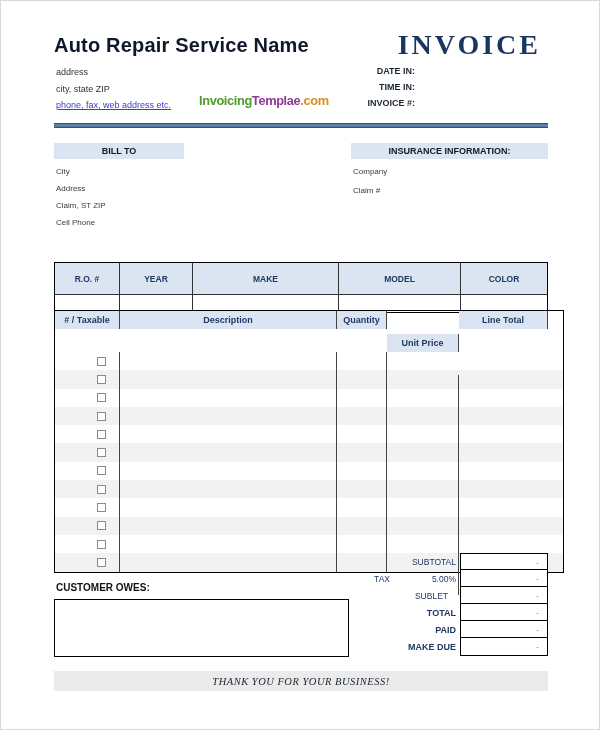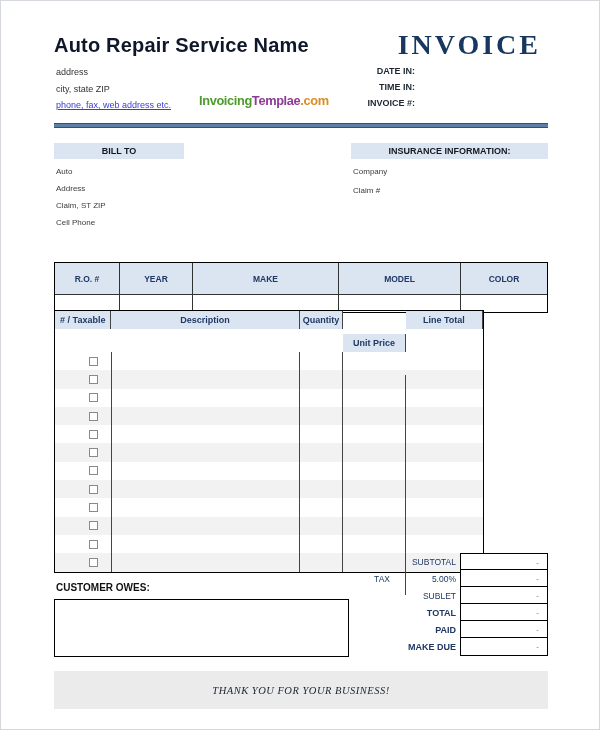--- a/index.html
+++ b/index.html
@@ -41,50 +41,50 @@
   .vehicle-table { position:absolute; left:53px; top:261px; width:494px; border:1.5px solid #000; }
   .vrow { display:flex; }
   .vcell { border-right:1px solid #333; display:flex; align-items:center; justify-content:center; }
   .vcell:last-child { border-right:none; }
   .vhead .vcell { height:32px; background:#DBE5F1; font-size:8.5px; font-weight:bold; color:#1F3864;
                   border-bottom:1px solid #333; }
   .vdata .vcell { height:17px; background:#fff; }
   .vc-0 { width:65px; } .vc-1 { width:73px; } .vc-2 { width:146px; } .vc-3 { width:122px; } .vc-4 { width:86px; }
 
   
-  .items-table { position:absolute; left:53px; top:309px; width:430px; border:1.5px solid #000; }
+  .items-table { position:absolute; left:53px; top:309px; width:510px; border:1.5px solid #000; }
   .irow { display:flex; }
   .icell { border-right:1px solid #444; }
   .icell:last-child { border-right:none; }
   .ihead .icell { height:18px; background:#DBE5F1; display:flex; align-items:center; justify-content:center;
                   font-size:9px; font-weight:bold; color:#1F3864; border-right:1px solid #444; }
   .idata { height:18.3px; }
   .idata:nth-child(even) { background:#F2F2F2; }
   .idata .icell { height:100%; display:flex; align-items:center; }
   .ic-0 { width:65px; justify-content:flex-end; }
   .ic-1 { width:217px; } .ic-2 { width:50px; } .ic-3 { width:72px;margin-top:23px; } .ic-4 { width:89px; }
   .chk { width:9px; height:9px; border:1px solid #8a8a8a; background:#fff; margin-right:13px; }
 
   
   .trow { position:absolute; left:53px; width:494px; height:18px; display:flex;
           align-items:center; justify-content:flex-end; }
   .t-pre { width:65px; text-align:right; font-size:8.5px; color:#1F3864; }
   .t-label { width:66px; text-align:right; font-size:8.5px; color:#1F3864; margin-right:4px; white-space:nowrap; }
   .trow.bold .t-label { font-weight:bold; font-size:9px; }
   .t-box { width:88px; height:18px; border:1px solid #000; display:flex; align-items:center;
            justify-content:flex-end; padding-right:8px; font-size:8px; color:#777; background:#fff; }
-  .tr-0 { top:552px; } .tr-1 { top:569px; } .tr-2 { top:586px; }
+  .tr-0 { top:552px; } .tr-1 { top:569px; } .tr-2 { top:586px;gap:8px; }
   .tr-3 { top:603px; } .tr-4 { top:620px; } .tr-5 { top:637px; }
   .tr-1 .t-box, .tr-2 .t-box, .tr-3 .t-box, .tr-4 .t-box, .tr-5 .t-box { margin-top:-1px; height:19px; }
 
   
   .owes-label { position:absolute; left:55px; top:581px; font-size:10px; font-weight:bold; color:#111; }
   .owes-box { position:absolute; left:53px; top:598px; width:295px; height:58px;
               border:1.5px solid #000; background:#fff; }
-  .footer-bar { position:absolute; left:53px; top:670px; width:494px; height:38px; background:#EBEBEB;
+  .footer-bar { position:absolute; left:53px; top:670px; width:494px; height:20px; background:#EBEBEB;
                 display:flex; align-items:center; justify-content:center;text-align:right; }
   .footer-text { font-family:"Liberation Serif", serif; font-style:italic; font-size:10.5px;
                  color:#1a2430; letter-spacing:0.5px; }
 </style>
 </head>
 <body>
 
 <div class="page">
 
   <div class="company-name">Auto Repair Service Name</div>
@@ -109,21 +109,21 @@
   <div class="meta-row meta-2">
     <span class="meta-label">INVOICE #:</span>
     <span class="meta-value"></span>
   </div>
 
   <div class="divider"></div>
 
   <div class="sec-head ins-head">INSURANCE INFORMATION:</div>
   <div class="sec-head billto-head">BILL TO</div>
 
-  <div class="field-label bl-0">Auto</div>
+  <div class="field-label bl-0">City</div>
   <div class="field-label bl-1">Address</div>
   <div class="field-label bl-2">Claim, ST ZIP</div>
   <div class="field-label bl-3">Cell Phone</div>
   <div class="field-label bl-4">Phone</div>
   <div class="field-label in-0">Company</div>
   <div class="field-label in-1">Claim #</div>
 
   <div class="vehicle-table">
     <div class="vrow vhead">
       <div class="vcell vc-0">R.O. #</div>

